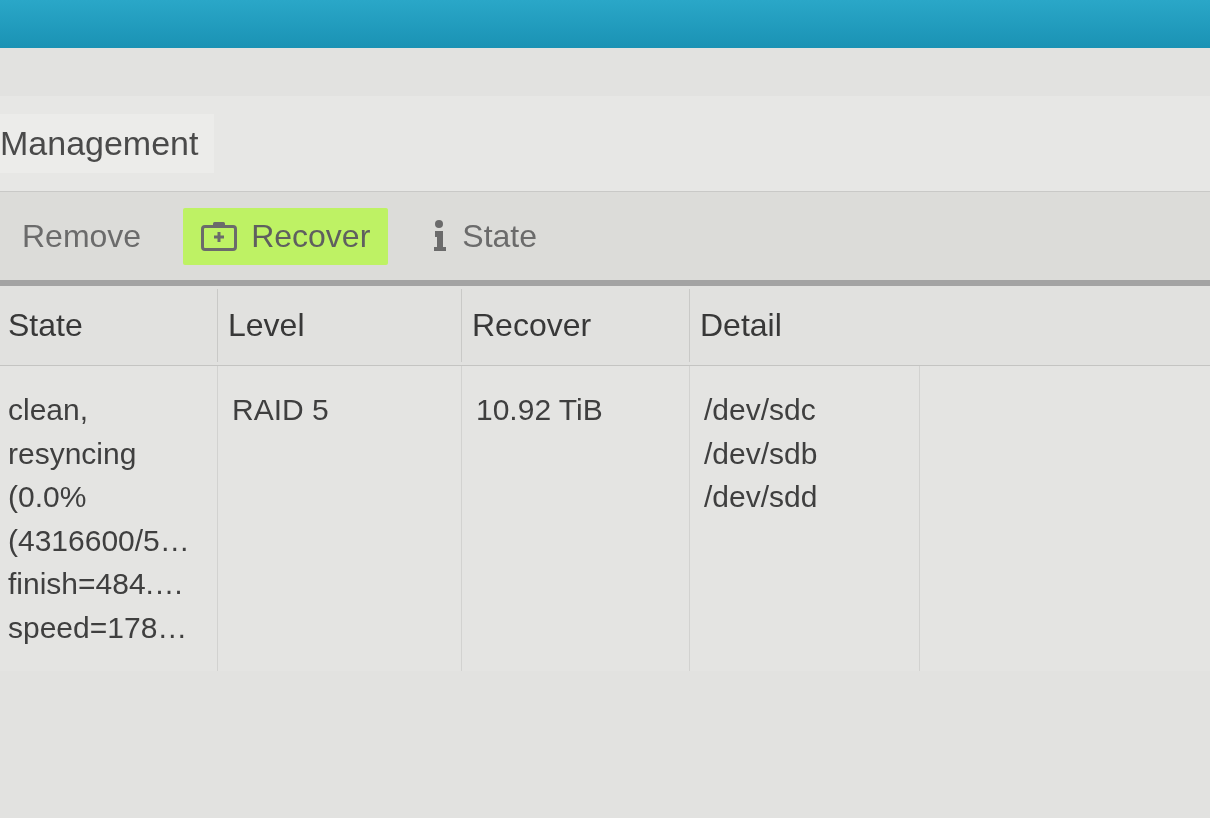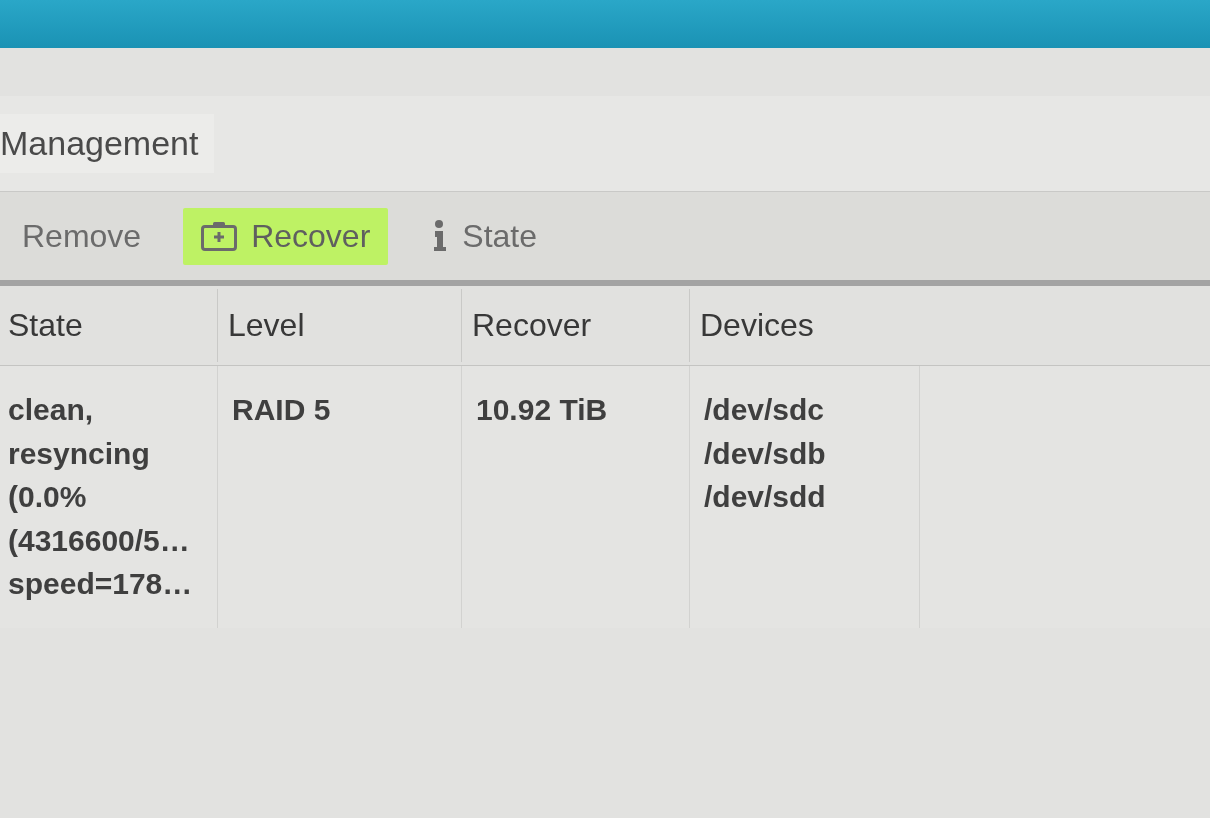--- a/index.html
+++ b/index.html
@@ -80,21 +80,21 @@
       border-right: 1px solid #c9c9c7;
     }
     .tbody {
       display: flex;
       background: #e4e4e2;
     }
     .td {
       padding: 22px 12px 22px 14px;
       font-size: 30px;
       color: #3f3f3f;
-      font-weight: 700;
+      font-weight: 400;
       border-right: 1px solid #d2d2d0;
       line-height: 1.45;
     }
     .col-state   { width: 218px; flex: 0 0 218px; padding-left: 8px; }
     .col-level   { width: 244px; flex: 0 0 244px; }
     .col-capacity{ width: 228px; flex: 0 0 228px; }
     .col-devices { width: 230px; flex: 0 0 230px; }
     .th.col-devices { border-right: none; }
     .td.col-devices { border-right: 1px solid #d2d2d0; }
     .col-tail    { flex: 1 1 auto; border-right: none; }
@@ -145,30 +145,31 @@
 
 
 </div>
 
 <div class="table">
 
   <div class="thead">
     <div class="th col-state"><span>State</span></div>
     <div class="th col-level"><span>Level</span></div>
     <div class="th col-capacity"><span>Recover</span></div>
-    <div class="th col-devices"><span>Devices</span></div>
+    <div class="th col-devices"><span>Detail</span></div>
     <div class="th col-tail"></div>
   </div>
 
   <div class="tbody">
     <div class="td col-state">
       <span class="dev-line">clean,</span>
       <span class="dev-line">resyncing</span>
       <span class="dev-line">(0.0%</span>
       <span class="dev-line">(4316600/5…</span>
+      <span class="dev-line">finish=484.…</span>
       <span class="dev-line">speed=178…</span>
     </div>
     <div class="td col-level">
       <span>RAID 5</span>
     </div>
     <div class="td col-capacity">
       <span>10.92 TiB</span>
     </div>
     <div class="td col-devices">
       <span class="dev-line">/dev/sdc</span>

